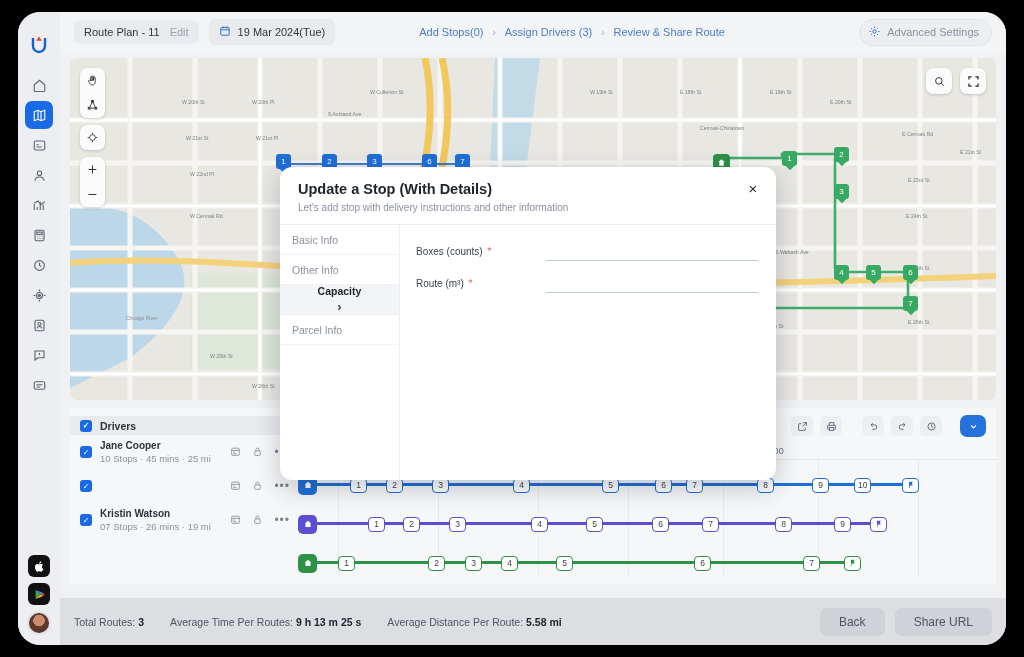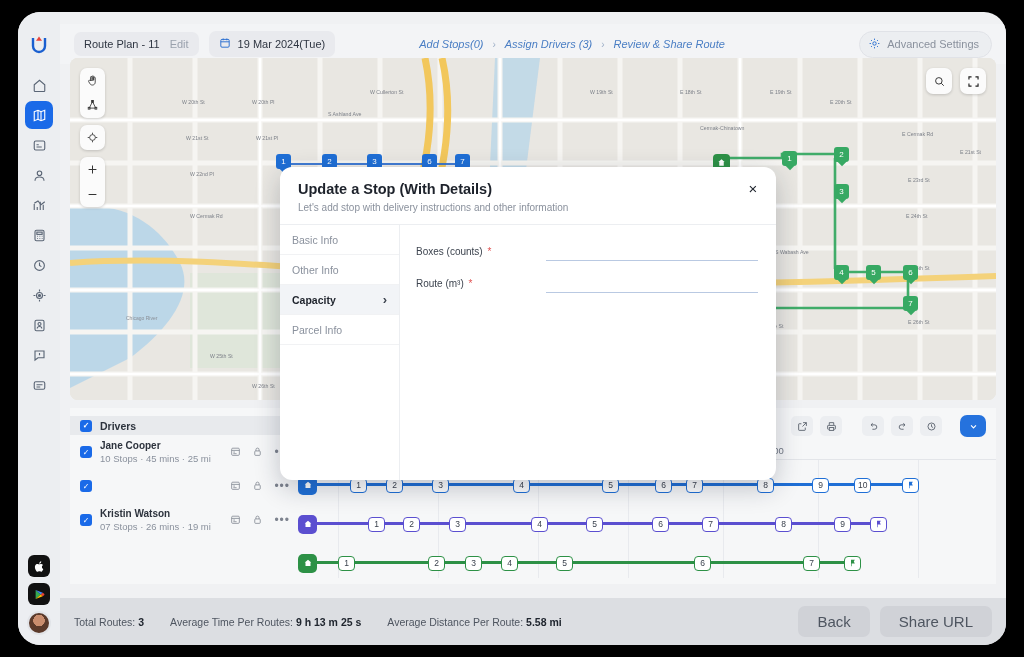--- a/index.html
+++ b/index.html
@@ -49,40 +49,40 @@
     width: 22px; height: 22px; border-radius: 6px; background: #111;
     display: flex; align-items: center; justify-content: center;
   }
   .avatar {
     width: 24px; height: 24px; border-radius: 50%;
     background: radial-gradient(circle at 50% 38%, #c98d6e 0 36%, #5b3a2b 37% 100%);
     border: 2px solid #e2e4e8;
   }
   
   .topbar {
-    position: absolute; left: 42px; top: 12px; right: 0; height: 40px;
+    position: absolute; left: 42px; top: 0; right: 0; height: 40px;
     background: #f3f4f6;
     display: flex; align-items: center; padding: 0 14px; gap: 10px;
   }
   .plan-chip {
     display: flex; align-items: center; gap: 10px;
     background: #e9eaee; border-radius: 7px;
     padding: 6px 10px; font-size: 11px; color: #2f3642;
   }
   .plan-chip .edit { color: #9aa1ad; }
   .date-chip {
     display: flex; align-items: center; gap: 7px;
     background: #e9eaee; border-radius: 7px;
     padding: 6px 10px; font-size: 11px; color: #2f3642;
   }
   .crumbs {
     display: flex; align-items: center; gap: 9px;
     font-size: 11px; margin-left: 74px;
   }
-  .crumbs a { color: #4a7ec4; text-decoration: none; font-style: italic; }
+  .crumbs a { color: #4a7ec4; text-decoration: none; }
   .crumbs .sep { color: #9fb0c8; font-size: 10px; }
   .adv {
     margin-left: auto;
     display: flex; align-items: center; gap: 6px;
     background: #eceef1; border: 1px solid #e0e2e7;
     border-radius: 16px; padding: 5px 12px 5px 8px;
     font-size: 11px; color: #8a919d;
   }
   
   .map {
@@ -194,21 +194,21 @@
   .statusbar {
     position: absolute; left: 42px; right: 0; bottom: 0; height: 47px;
     background: #dcdee2; display: flex; align-items: center; padding: 0 14px;
     gap: 26px;
   }
   .stat { font-size: 10.5px; color: #4e5560; }
   .stat b { color: #20262f; }
   .sb-actions { margin-left: auto; display: flex; align-items: center; gap: 10px; }
   .btn-ghost {
     background: #d0d2d7; color: #4e5560; border-radius: 7px;
-    padding: 7px 19px; font-size: 15px;
+    padding: 7px 19px; font-size: 12px;
   }
   .btn-primary {
     background: #2572dd; color: #fff; border-radius: 7px;
     padding: 7px 15px; font-size: 10.5px; font-weight: bold;
     display: flex; align-items: center; gap: 7px;
   }
   
   .overlay { position: absolute; inset: 0; }
   .modal {
     position: absolute; left: 262px; top: 155px;
@@ -226,21 +226,21 @@
     align-items: center; justify-content: center;
     font-size: 15px; color: #1d222b;
   }
   .m-body { display: flex; height: 256px; border-top: 1px solid #eceef1; }
   .m-tabs { width: 120px; border-right: 1px solid #eceef1; }
   .m-tab {
     height: 30px; display: flex; align-items: center; justify-content: space-between;
     padding: 0 12px; font-size: 10.5px; color: #8a919d;
     border-bottom: 1px solid #f1f2f4;
   }
-  .m-tab.active { background: #f2f4f7; color: #1d222b; font-weight: bold; }
+  .m-tab.active { background: #f2f4f7; color: #1d222b; font-weight: bold; flex-direction: column; }
   .m-fields { flex: 1; padding: 16px 18px 0 16px; }
   .field { display: flex; align-items: center; margin-bottom: 12px; }
   .f-label { width: 130px; font-size: 10px; color: #3d444f; }
   .f-label .req { color: #e05252; margin-left: 2px; }
   .f-input {
     flex: 1; height: 20px; border: none;
     border-bottom: 1px solid #b9c9e2; background: transparent;
     font-size: 10px; color: #1d222b; outline: none;
     font-family: "Liberation Sans", sans-serif;
   }

